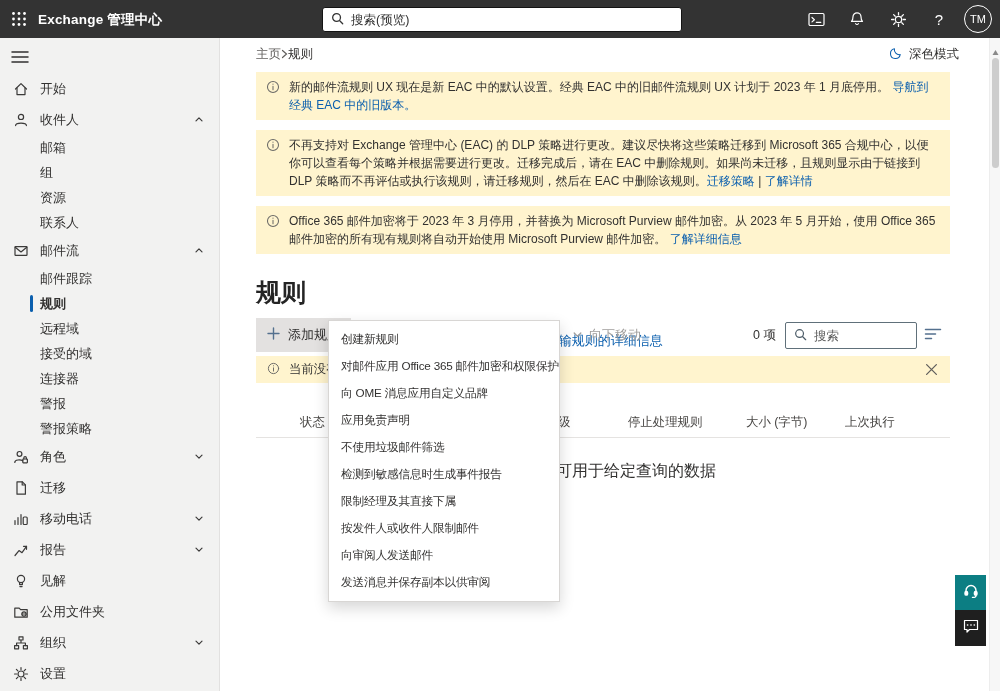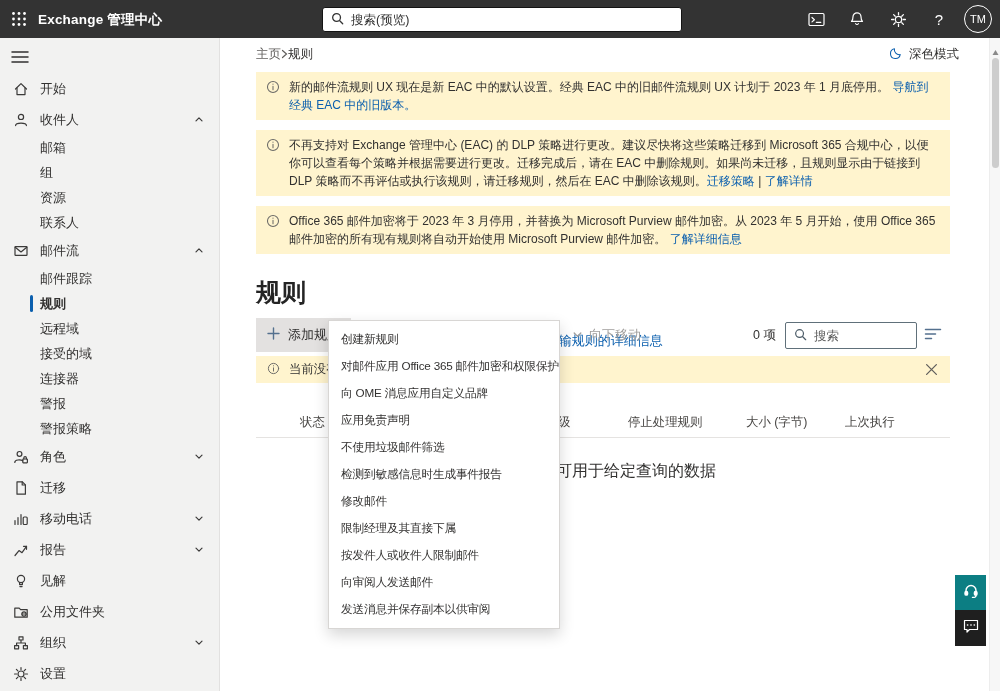--- a/index.html
+++ b/index.html
@@ -382,21 +382,20 @@
   <div class="th-line"></div>
   <div class="empty-text">可用于给定查询的数据</div>
 
   <div class="menu">
     <div class="menu-item">创建新规则</div>
     <div class="menu-item">对邮件应用 Office 365 邮件加密和权限保护</div>
     <div class="menu-item">向 OME 消息应用自定义品牌</div>
     <div class="menu-item">应用免责声明</div>
     <div class="menu-item">不使用垃圾邮件筛选</div>
     <div class="menu-item">检测到敏感信息时生成事件报告</div>
-    <div class="menu-item">修改邮件</div>
     <div class="menu-item">限制经理及其直接下属</div>
     <div class="menu-item">按发件人或收件人限制邮件</div>
     <div class="menu-item">向审阅人发送邮件</div>
     <div class="menu-item">发送消息并保存副本以供审阅</div>
   </div>
 
   <div class="support-btn">
     <span><svg width="16" height="16" viewBox="0 0 16 16" fill="none" stroke="#fff" stroke-width="1.4" stroke-linecap="round" stroke-linejoin="round">
           <path d="M3 9V7.5a5 5 0 0 1 10 0V9"></path>
           <rect x="2" y="8.5" width="2.6" height="3.6" rx="1.2" fill="#fff"></rect>

